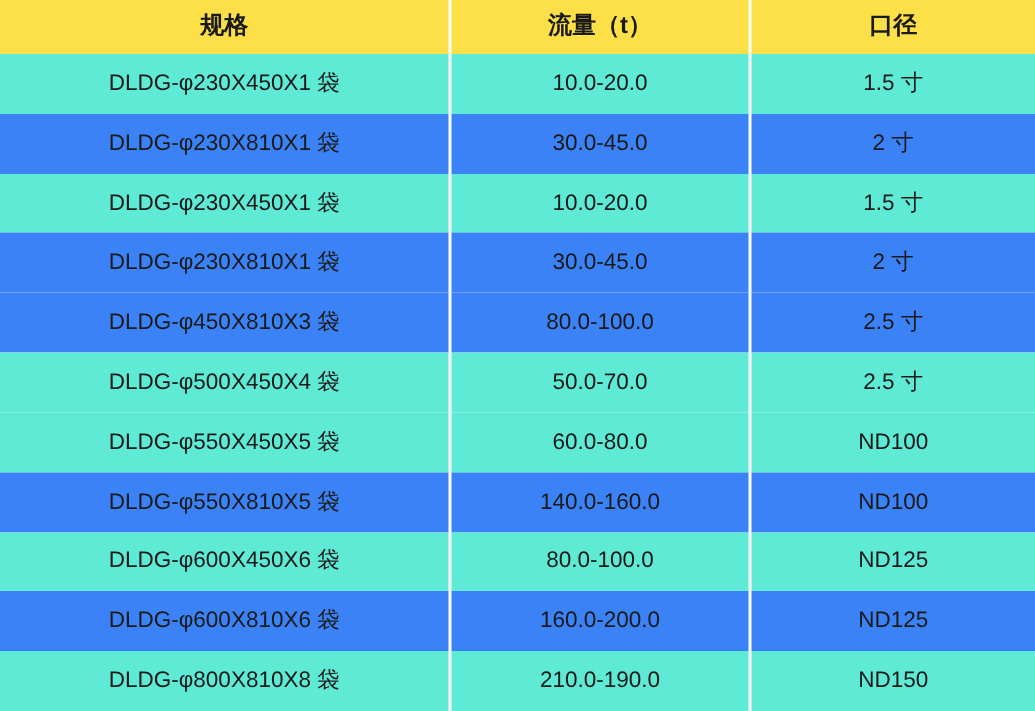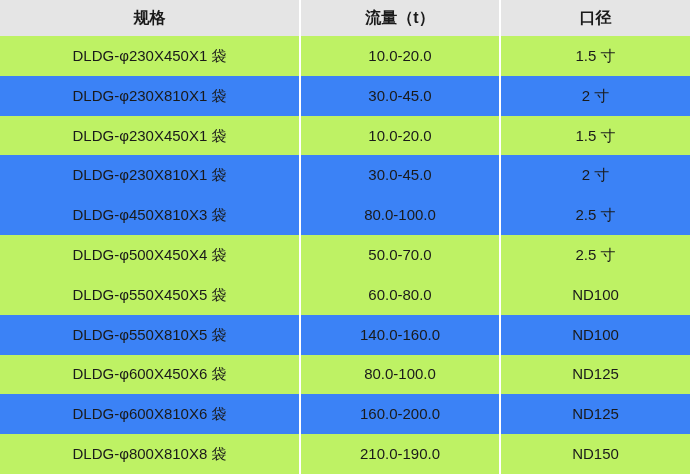--- a/index.html
+++ b/index.html
@@ -24,37 +24,37 @@
     text-align: center;
     vertical-align: middle;
     font-size: 15px;
     color: #1a1a1a;
     padding: 0;
     line-height: 1.2;
     white-space: nowrap;
   }
   .spec-table thead th {
     height: 36px;
-    background: #e5e5e5;
+    background: #fde047;
     font-weight: bold;
     font-size: 16px;
     border-right: 2px solid #ffffff;
   }
   .spec-table thead th:last-child {
     border-right: none;
   }
   .spec-table tbody td {
     height: 33px;
     border-right: 2px solid #ffffff;
   }
   .spec-table tbody td:last-child {
     border-right: none;
   }
   .spec-table tbody tr.odd td {
-    background: #bef264;
+    background: #5eead4;
   }
   .spec-table tbody tr.even td {
     background: #3b82f6;
   }
   .col-spec { width: 300px; }
   .col-flow { width: 200px; }
   .col-bore { width: 190px; }
 </style>
 </head>
 <body>

